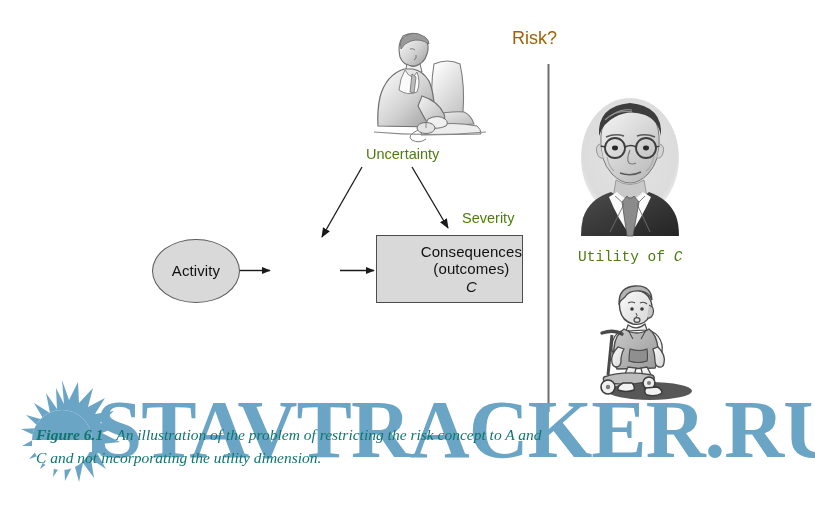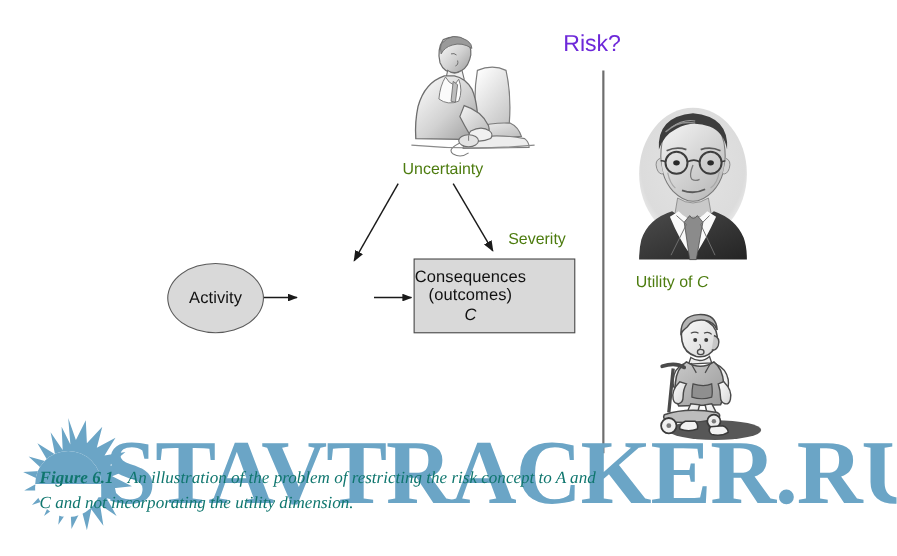--- a/index.html
+++ b/index.html
@@ -60,37 +60,37 @@
     justify-content: center;
   }
 
   #consequences-node {
     left: 376px; top: 235px;
     width: 145px; height: 66px;
     background: #d9d9d9;
     border: 1.3px solid #4d4d4d;
     display: flex;
     align-items: center;
-    justify-content: flex-start;
+    justify-content: flex-end;
   }
 
   .plain-label {
     font-size: 14.5px;
     color: #4d7c0f;
     white-space: nowrap;
   }
   .plain-label .ital { font-style: italic; }
 
   #uncertainty-label { left: 366px; top: 146px; }
   #severity-label    { left: 462px; top: 210px; }
-  #utility-label     { left: 578px; top: 249px; }
+  #utility-label     { left: 578px; top: 249px; font-family: Liberation Mono, monospace; }
   #risk-label {
     left: 512px; top: 28px;
-    font-size: 21px;
-    color: #6d28d9;
+    font-size: 18px;
+    color: #a16207;
   }
 
   
   #connectors {
     left: 0; top: 0;
     width: 815px; height: 505px;
     pointer-events: none;
   }
 
   

